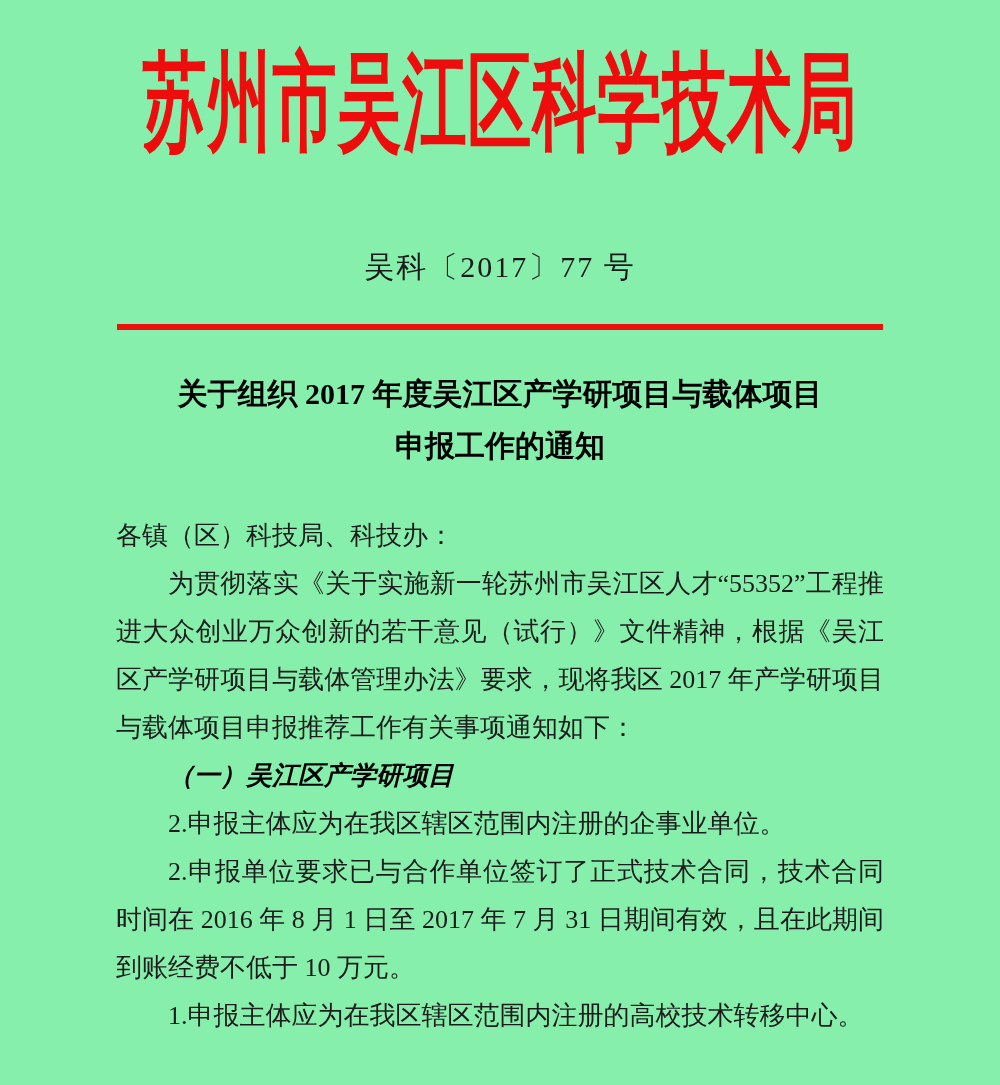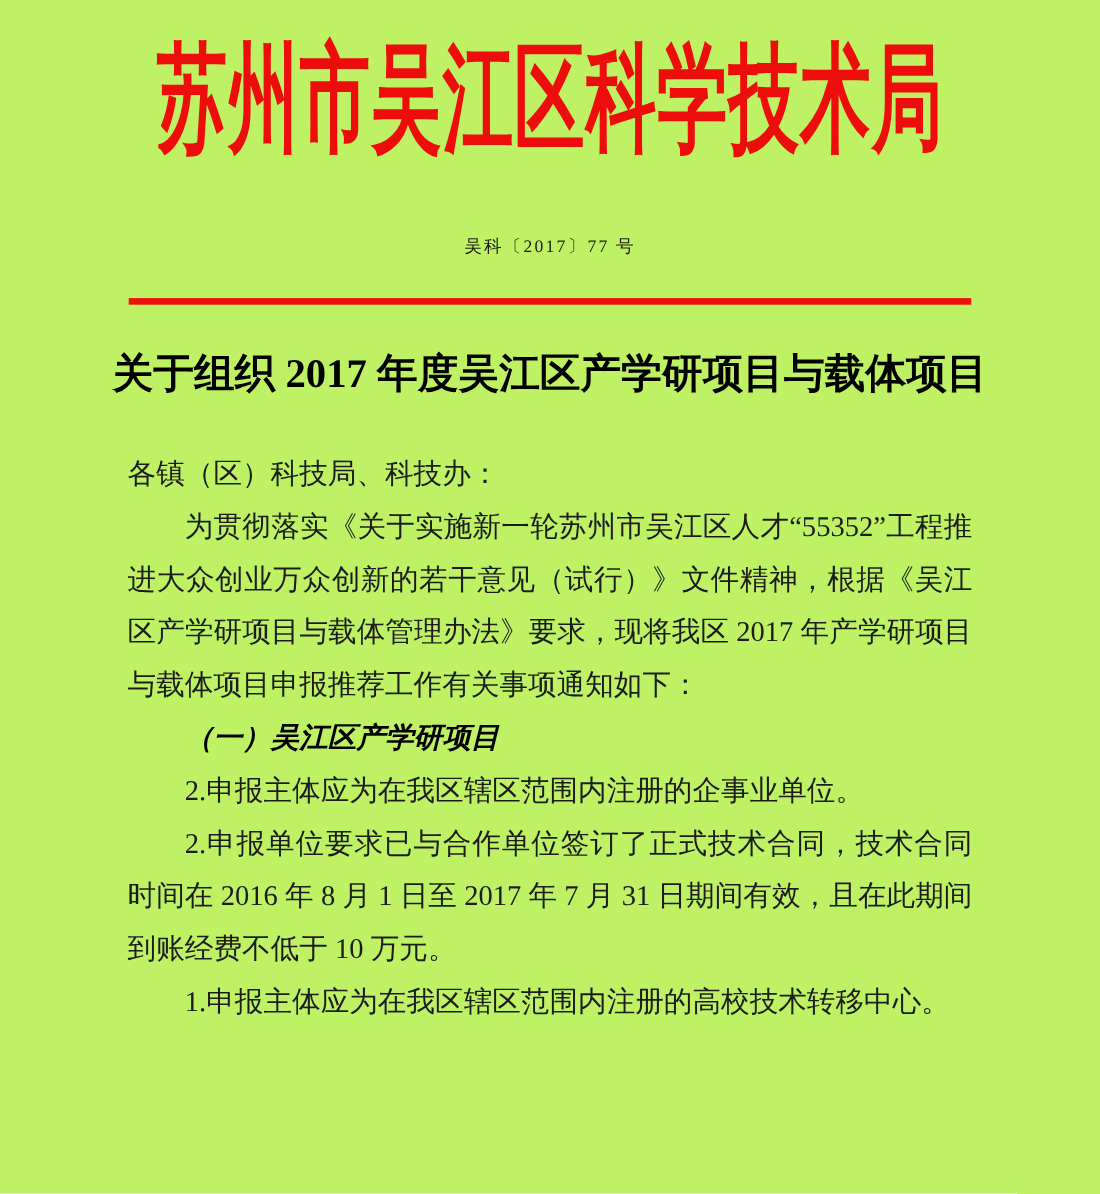--- a/index.html
+++ b/index.html
@@ -9,22 +9,22 @@
   }
   body {
     height: 1085px;
     overflow: hidden;
     font-family: "Liberation Serif", "DejaVu Serif", serif;
     color: #111111;
   }
   .page {
     width: 1000px;
     height: 1085px;
-    background: #bef264;
-    padding-top: 16px;
+    background: #86efac;
+    padding-top: 28px;
   }
   
   .agency-wrap {
     height: 148px;
     display: flex;
     align-items: center;
     justify-content: center;
   }
   .agency {
     color: #ee0d0d;
@@ -32,39 +32,39 @@
     font-weight: bold;
     font-size: 64px;
     white-space: nowrap;
     letter-spacing: 1px;
     transform: scaleY(1.68);
     transform-origin: center;
     text-align: center;
   }
   
   .doc-number {
-    margin-top: 50px;
+    margin-top: 71px;
     text-align: center;
-    font-size: 16px;
+    font-size: 30px;
     letter-spacing: 2px;
     color: #1a1a1a;
   }
   
   .red-rule {
     width: 766px;
     height: 6px;
     background: #ed100c;
     margin: 36px auto 0 auto;
   }
   
   .doc-title {
     margin-top: 38px;
     text-align: center;
     font-weight: bold;
-    font-size: 37px;
+    font-size: 30px;
     line-height: 52px;
     color: #000000;
     font-family: "Liberation Serif", "DejaVu Serif", serif;
   }
   
   .body-col {
     width: 768px;
     margin: 40px auto 0 auto;
     font-size: 26px;
     line-height: 48px;
@@ -98,20 +98,21 @@
   <div class="agency-wrap">
     <div class="agency">苏州市吴江区科学技术局</div>
   </div>
 
   <div class="doc-number">吴科〔2017〕77 号</div>
 
   <div class="red-rule"></div>
 
   <div class="doc-title">
     <div>关于组织 2017 年度吴江区产学研项目与载体项目</div>
+    <div>申报工作的通知</div>
   </div>
 
   <div class="body-col">
     <div class="salutation">各镇（区）科技局、科技办：</div>
 
     <div class="para">为贯彻落实《关于实施新一轮苏州市吴江区人才“55352”工程推进大众创业万众创新的若干意见（试行）》文件精神，根据《吴江区产学研项目与载体管理办法》要求，现将我区 2017 年产学研项目与载体项目申报推荐工作有关事项通知如下：</div>
 
 
     <div class="heading-kai">（一）吴江区产学研项目</div>
 

